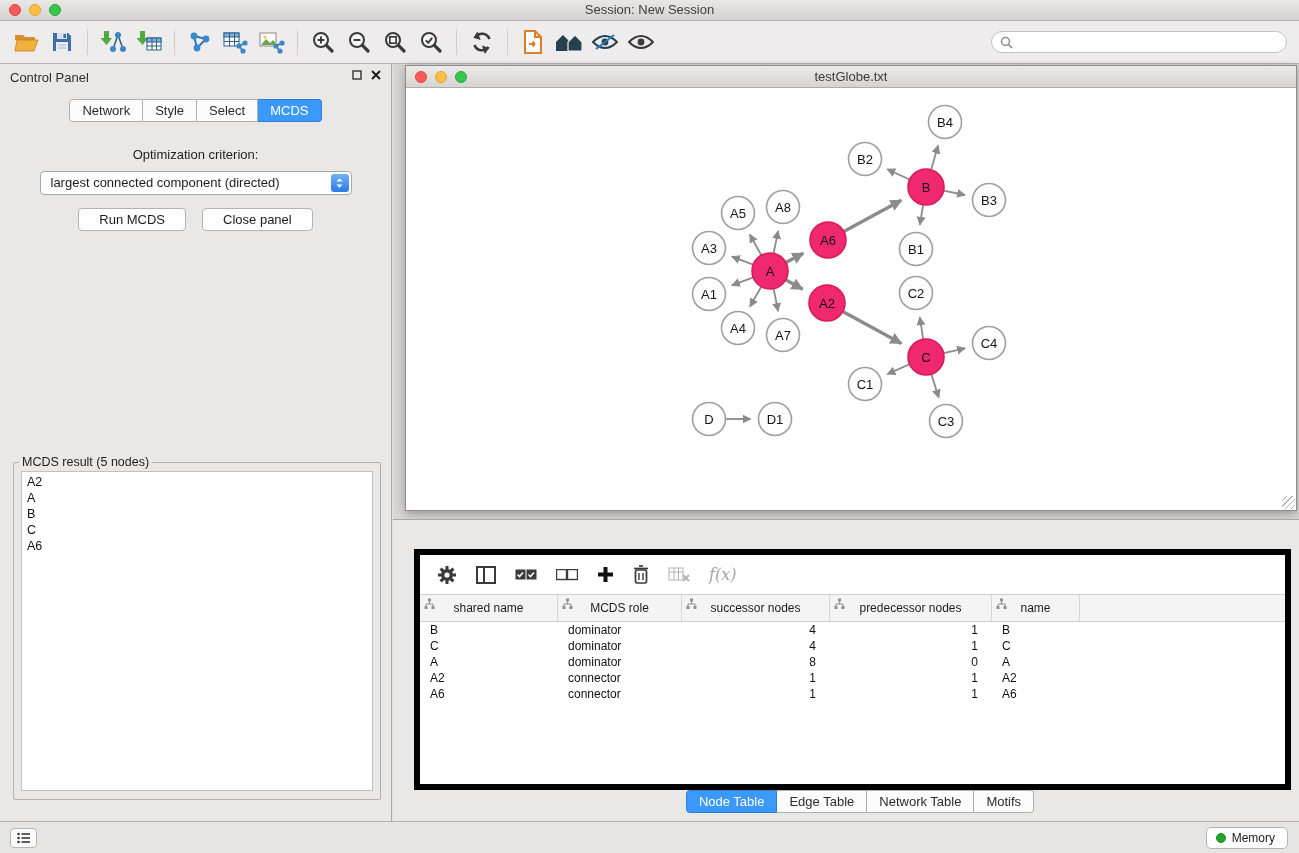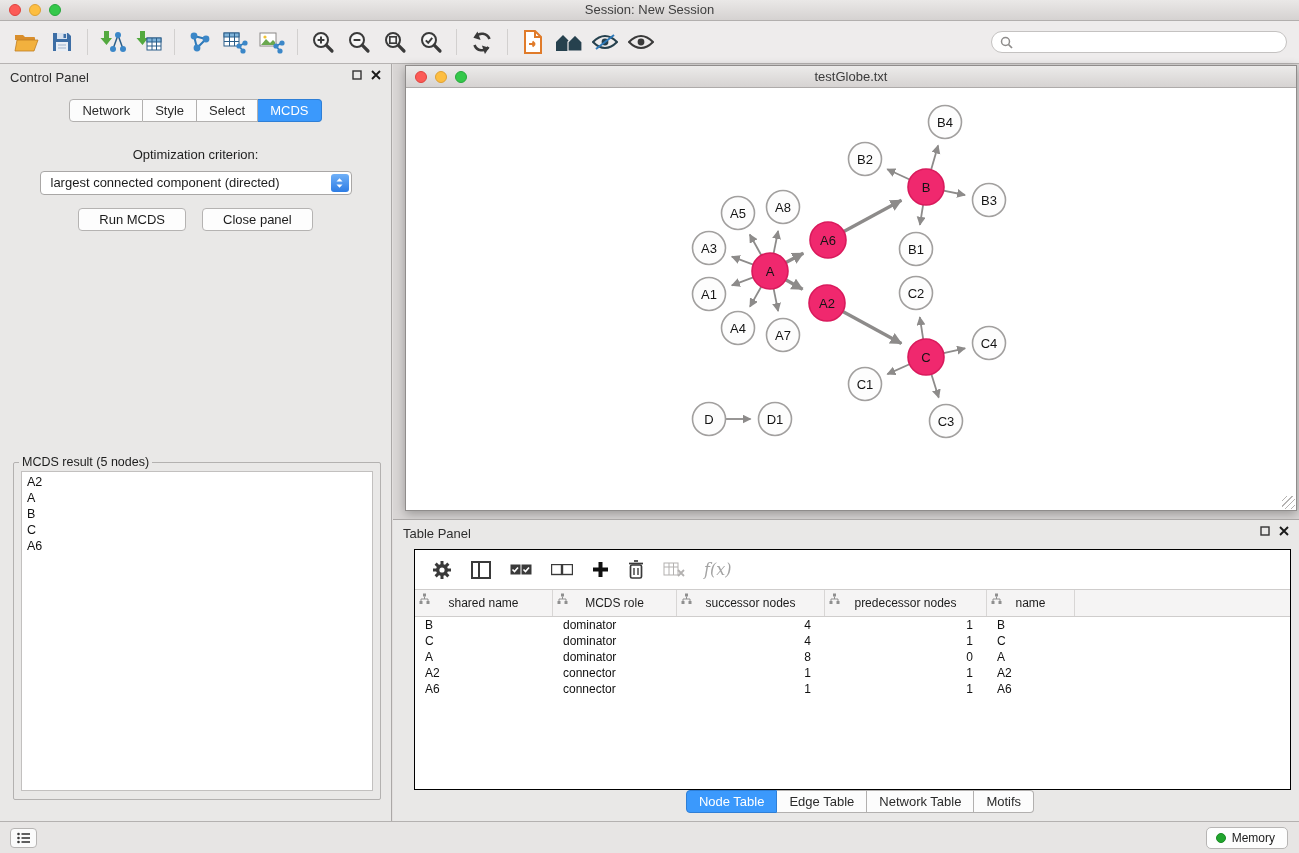--- a/index.html
+++ b/index.html
@@ -57,21 +57,21 @@
     border:1px solid #8f8c8b; box-shadow:0 3px 10px rgba(0,0,0,.3); }
   .net-titlebar { height:22px; background:linear-gradient(#ecebea,#d6d3d2); border-bottom:1px solid #aeabaa; position:relative; }
   .net-titlebar .traffic { top:5px; }
   .net-title { text-align:center; line-height:22px; font-size:13px; color:#3b3b3b; }
   .net-canvas { position:absolute; top:22px; left:0; right:0; bottom:0; overflow:hidden; }
   .grip { position:absolute; right:1px; bottom:1px; width:13px; height:13px;
     background:repeating-linear-gradient(135deg, transparent 0 3px, #b5b3b2 3px 4px); }
 
   
   .table-panel { position:absolute; left:393px; right:0; top:519px; bottom:32px; background:#e9e8e7; border-top:1px solid #aaa7a6; }
-  .tp-content { position:absolute; left:21px; right:8px; top:29px; bottom:31px; background:#fff; border:1px solid #000000; }
+  .tp-content { position:absolute; left:21px; right:8px; top:29px; bottom:31px; background:#fff; border:6px solid #000000; }
   .tp-toolbar { height:39px; display:flex; align-items:center; gap:19px; padding-left:17px; }
   .tp-icon { display:flex; align-items:center; justify-content:center; }
   .fx { font-family:"DejaVu Serif", serif; font-style:italic; font-size:16px; color:#a3a3a3; }
   .tbl-head { display:flex; height:28px; background:#f5f4f4; border-top:1px solid #cfcdcc; border-bottom:1px solid #cfcdcc; }
   .th { position:relative; display:flex; align-items:center; justify-content:center;
     font-size:12px; color:#1c1c1c; border-right:1px solid #d8d6d5; }
   .th-icon { position:absolute; left:4px; top:3px; }
   .tr { display:flex; height:16px; line-height:16px; }
   .td { font-size:12px; color:#111; padding:0 10px; white-space:nowrap; overflow:hidden; }
   .td.num { text-align:right; padding-right:14px; }
@@ -453,35 +453,20 @@
               <circle cx="369" cy="331" r="16.5" fill="#fdfdfd" stroke="#a2a09f" stroke-width="1.6"></circle>
               <text x="369" y="335.5" text-anchor="middle" font-size="13" fill="#141414" font-family="&quot;Liberation Sans&quot;, sans-serif">D1</text>
             </g>
           </svg>
       </div>
       <div class="grip"></div>
     </div>
   </div>
 
   <div class="table-panel">
-    <div class="panel-head">
-      <span>Table Panel</span>
-      <span class="panel-ctrls">
-        <span>
-            <svg width="10" height="10" viewBox="0 0 10 10">
-              <rect x="1" y="1" width="8" height="8" fill="none" stroke="#333" stroke-width="1.4"></rect>
-            </svg>
-          </span>
-        <span>
-            <svg width="10" height="10" viewBox="0 0 10 10">
-              <path d="M1 1 L9 9 M9 1 L1 9" stroke="#1a1a1a" stroke-width="1.9"></path>
-            </svg>
-          </span>
-      </span>
-    </div>
     <div class="tp-content">
       <div class="tp-toolbar">
         <span class="tp-icon">
             <span>
               <svg width="20" height="20" viewBox="0 0 20 20">
                 <g stroke="#3a3a3a" stroke-width="3">
                   <line x1="10" y1="1" x2="10" y2="19"></line>
                   <line x1="1" y1="10" x2="19" y2="10"></line>
                   <line x1="3.6" y1="3.6" x2="16.4" y2="16.4"></line>
                   <line x1="3.6" y1="16.4" x2="16.4" y2="3.6"></line>

